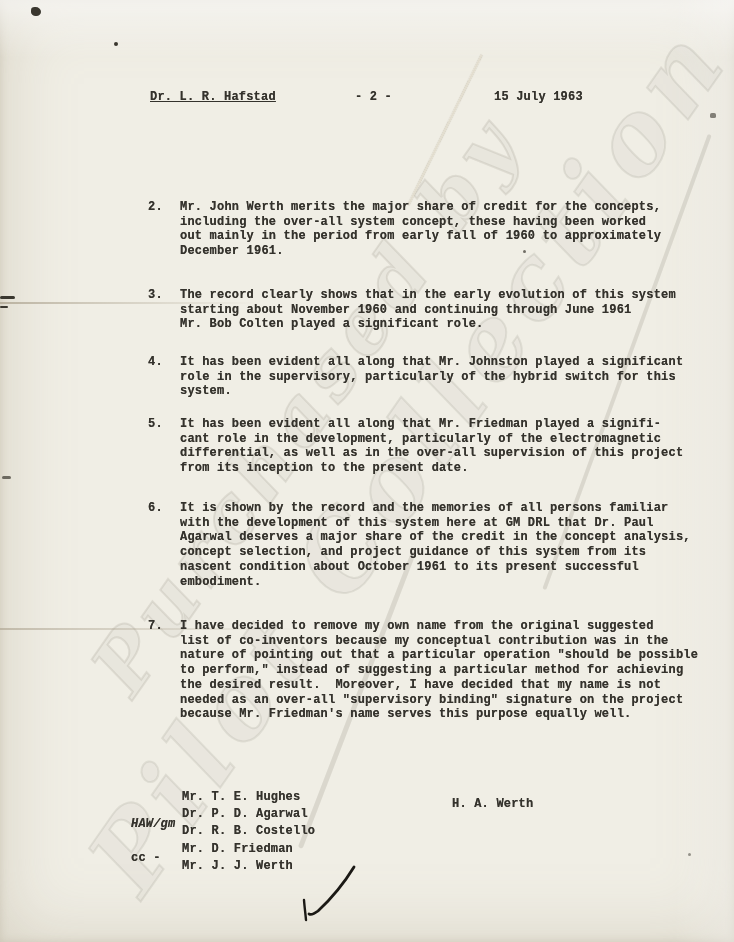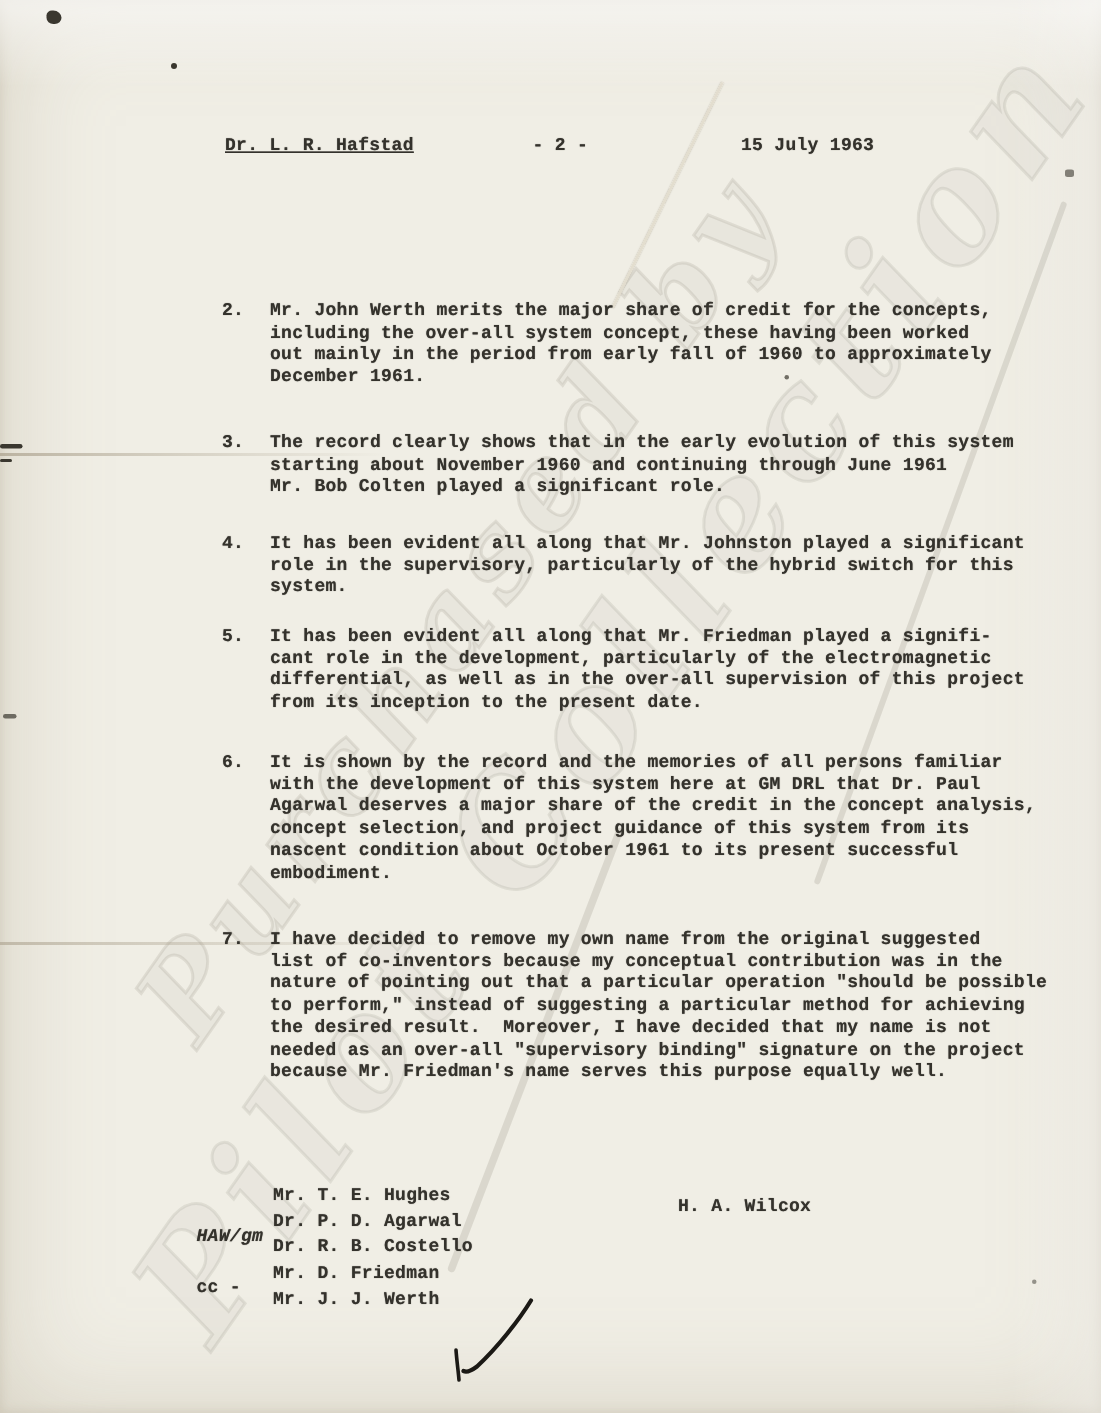--- a/index.html
+++ b/index.html
@@ -127,21 +127,21 @@
   <div class="tw item" style="left:148px;top:619px;">
     <span class="num">7.</span><span class="body">I have decided to remove my own name from the original suggested
 list of co-inventors because my conceptual contribution was in the
 nature of pointing out that a particular operation "should be possible
 to perform," instead of suggesting a particular method for achieving
 the desired result.  Moreover, I have decided that my name is not
 needed as an over-all "supervisory binding" signature on the project
 because Mr. Friedman's name serves this purpose equally well.</span>
   </div>
 
-  <div class="tw" style="left:452px;top:797px;">H. A. Wilcox</div>
+  <div class="tw" style="left:452px;top:797px;">H. A. Werth</div>
   <div class="tw" style="left:131px;top:817px;font-style:italic;">HAW/gm</div>
 
   <div class="tw" style="left:131px;top:851px;">cc -</div>
   <div class="tw" style="left:182px;top:789px;line-height:17.2px;">Mr. T. E. Hughes
 Dr. P. D. Agarwal
 Dr. R. B. Costello
 Mr. D. Friedman
 Mr. J. J. Werth</div>
 
   <svg class="check" width="66" height="64" viewBox="0 0 66 64">

